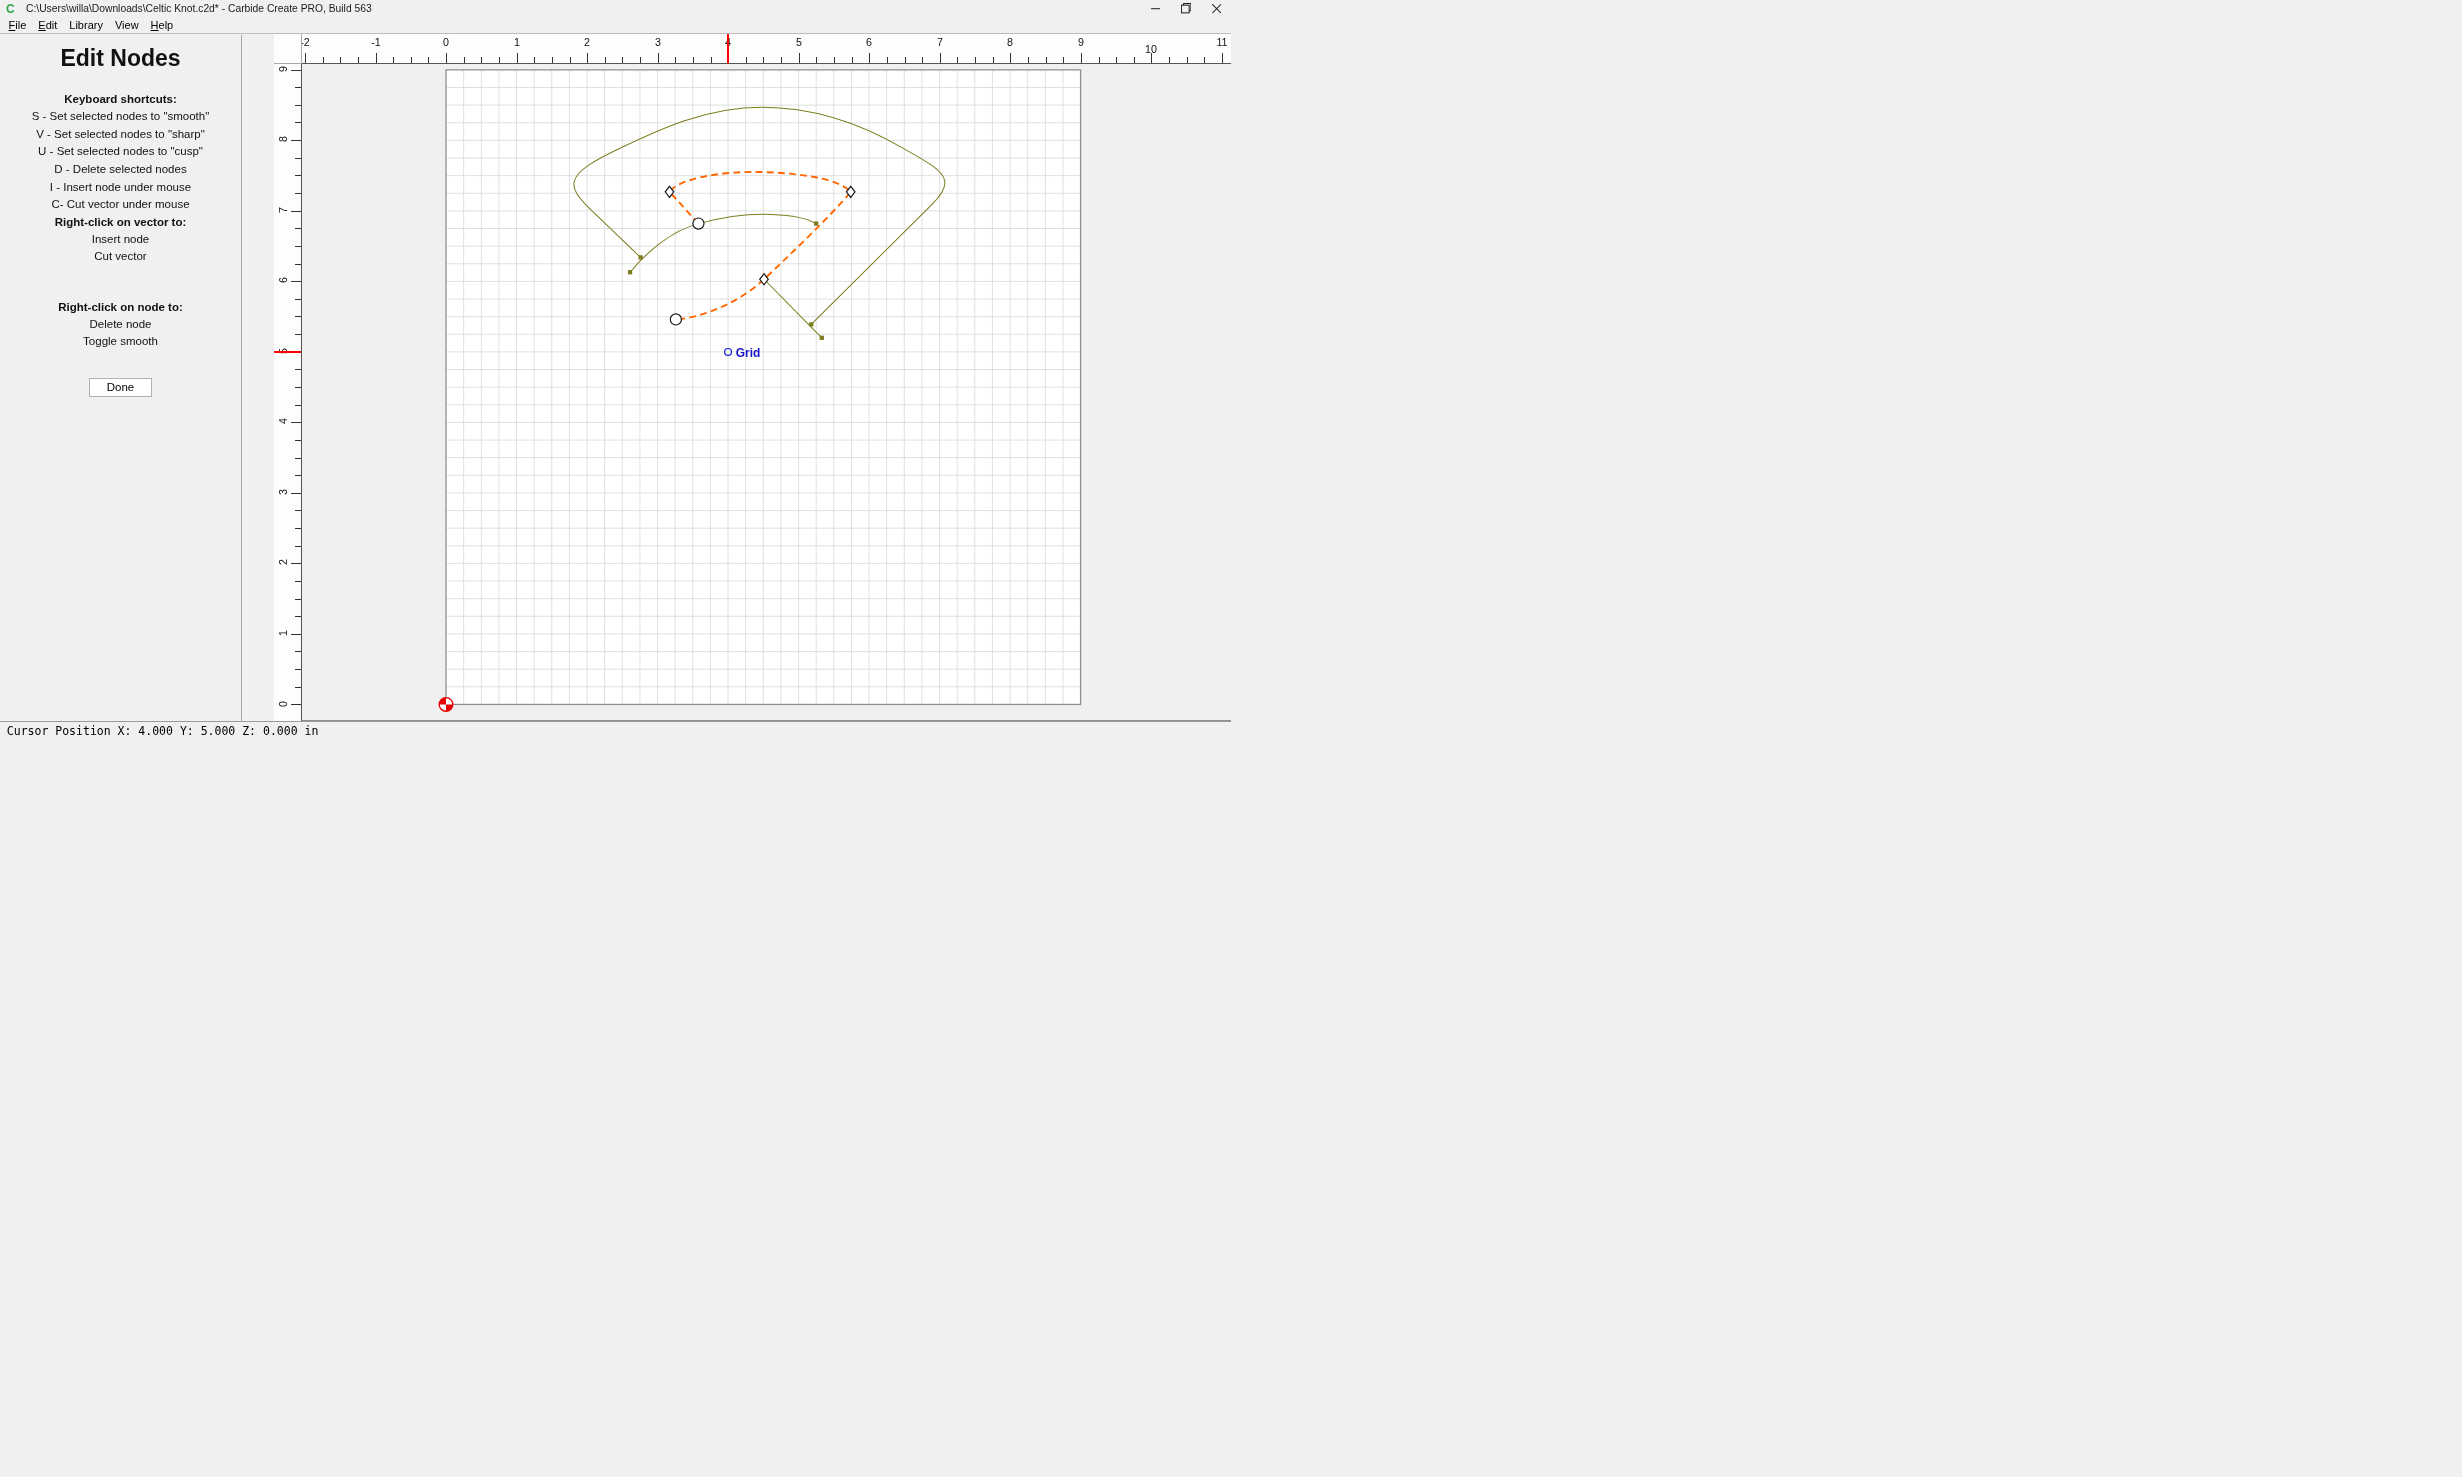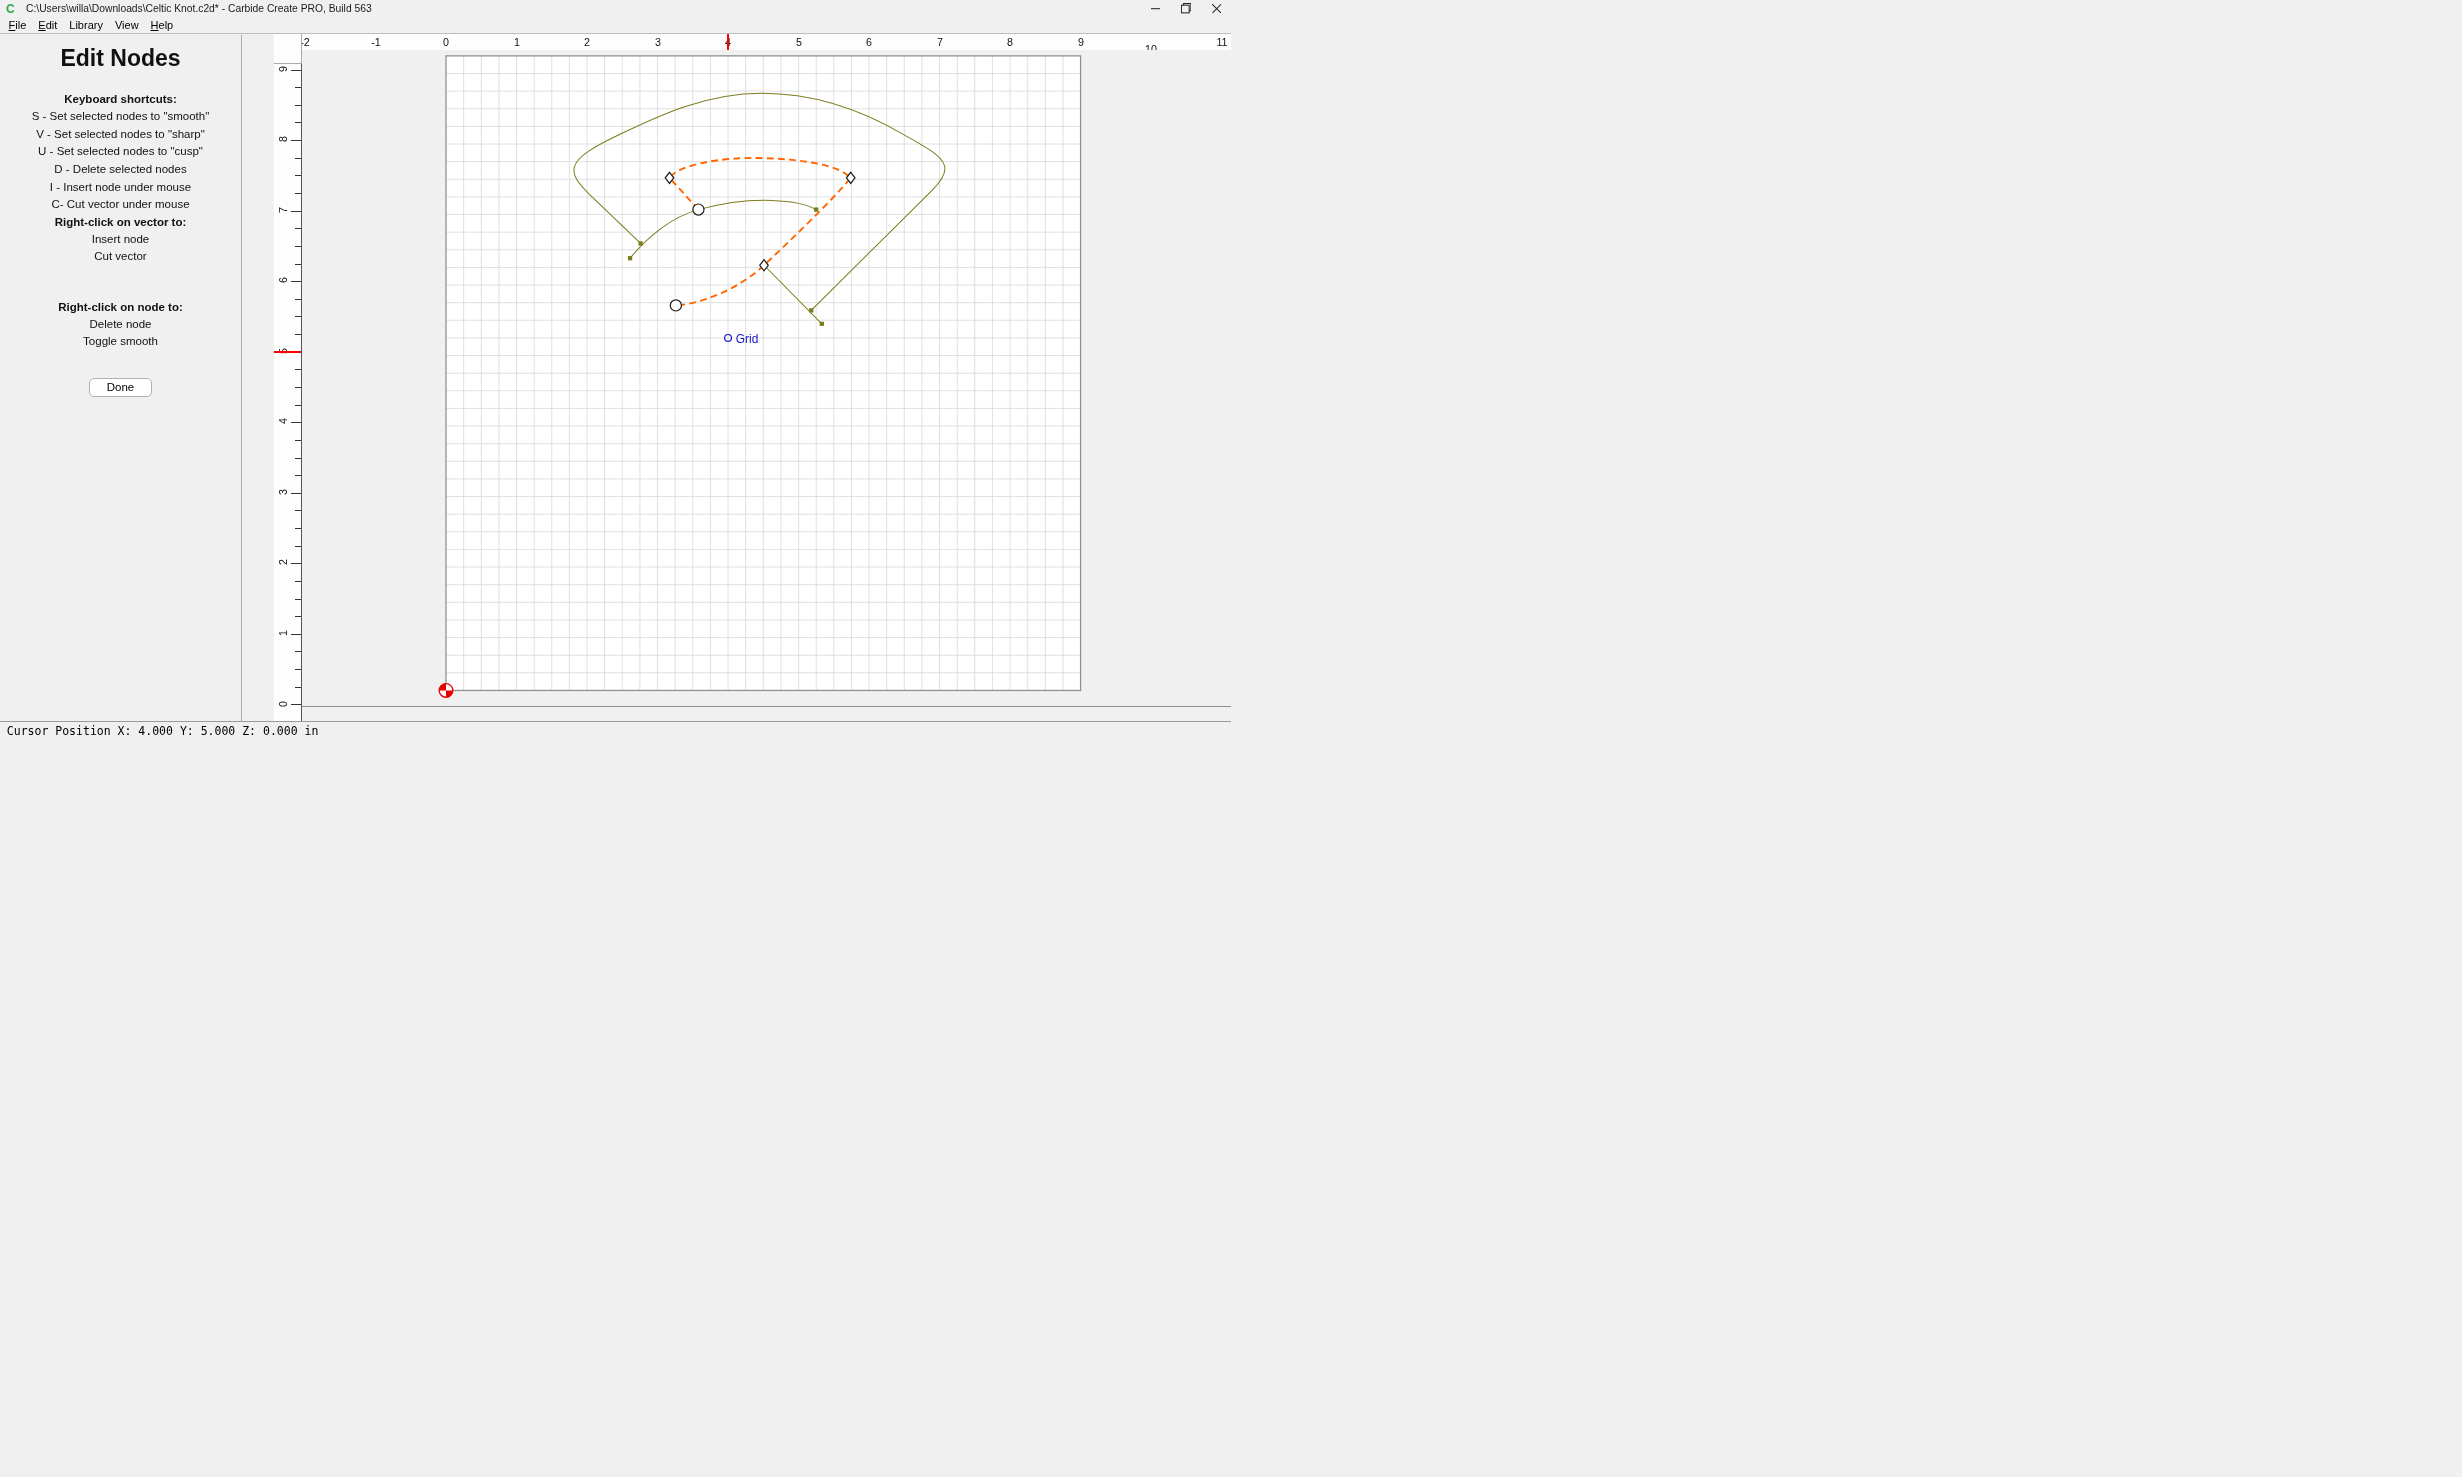--- a/index.html
+++ b/index.html
@@ -18,36 +18,36 @@
   .menu-item{font-size:11px;padding:0 6px;color:#000;}
   .menu-item u{text-decoration:underline;}
   
   .side-panel{position:absolute;left:0;top:35px;width:242px;height:686px;background:#f0f0f0;
               border-right:0.9px solid #a8a8a8;box-sizing:border-box;text-align:center;}
   .panel-title{margin-top:10.3px;font-size:23px;line-height:27px;font-weight:bold;}
   .sec-head{font-weight:bold;font-size:11.5px;line-height:17px;}
   .sec-line{font-size:11.5px;line-height:17.6px;}
   .sec1{margin-top:19px}.sec2{}.sec3{margin-top:32.5px}
   .done-btn{margin-top:27px;width:63px;height:19px;background:#ffffff;border:0.9px solid #b0b0b0;
-            border-radius:5px;font-size:11.5px;font-family:"Liberation Sans",sans-serif;}
+            border-radius:0;font-size:11.5px;font-family:"Liberation Sans",sans-serif;}
   
   .corner{position:absolute;left:274px;top:34px;width:28px;height:30px;background:#fdfdfd;
           border-right:0.9px solid #aaa;border-bottom:0.9px solid #aaa;box-sizing:border-box;}
   .h-ruler{position:absolute;left:302px;top:34px;width:929px;height:30px;background:#fdfdfd;
            border-bottom:1.7px solid #555;box-sizing:border-box;overflow:hidden;}
   .v-ruler{position:absolute;left:274px;top:64px;width:28px;height:657px;background:#fdfdfd;
            border-right:1.7px solid #555;box-sizing:border-box;overflow:hidden;}
   .tick{position:absolute;background:#333;width:0.9px;}
   .htick{bottom:0;} .vtick{right:0;height:0.9px;}
   .rlabel{position:absolute;font-size:10.7px;color:#111;}
   .vlabel{transform:rotate(-90deg);}
   .cursor-x{position:absolute;top:0;bottom:0;width:1.7px;background:#ff0000;}
   .cursor-y{position:absolute;left:0;right:0;height:1.7px;background:#ff0000;}
-  .canvas{position:absolute;left:302px;top:50px;width:929px;height:657px;background:#f0f0f0;
-          border-bottom:0.9px solid #909090;box-sizing:border-box;}
+  .canvas{position:absolute;left:302px;top:64px;width:929px;height:657px;background:#f0f0f0;
+          border-bottom:0.9px solid #909090;box-sizing:border-box;font-weight:bold;}
   
   .statusbar{position:absolute;left:0;top:721px;width:1231px;height:18px;background:#f0f0f0;
              border-top:0.9px solid #9a9a9a;box-sizing:border-box;}
   .status-text{position:absolute;left:6.8px;top:1.7px;font-family:"DejaVu Sans Mono",monospace;
                font-size:11.5px;color:#000;white-space:pre;}
 </style>
 </head>
 <body>
 
 <div class="titlebar">

